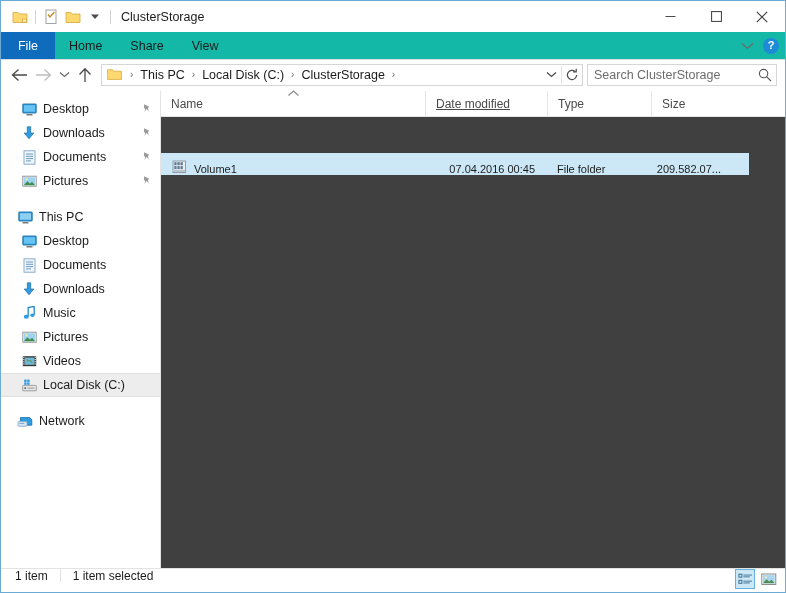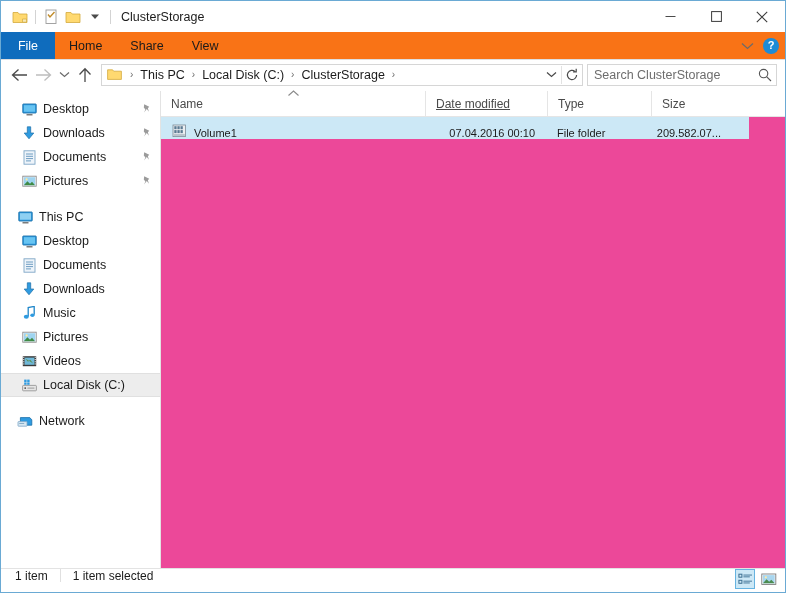--- a/index.html
+++ b/index.html
@@ -74,21 +74,21 @@
     display: flex;
     align-items: center;
     justify-content: center;
   }
   .win-btn svg { display: block; }
 
   
   .ribbon {
     height: 27px;
     min-height: 27px;
-    background: #f97316;
+    background: #14b8a6;
     border-bottom: 1px solid #dededf;
     display: flex;
     align-items: stretch;
     position: relative;
   }
   .tab {
     display: flex;
     align-items: center;
     justify-content: center;
     font-size: 12.5px;
@@ -265,25 +265,26 @@
     justify-content: center;
     flex: none;
   }
   .lvl0 { padding-left: 16px; }
   .lvl1 { padding-left: 20px; }
   .nav-gap { height: 12px; }
 
   
   .filelist {
     flex: 1;
-    background: #ec4899;
+    background: #404040;
     display: flex;
     flex-direction: column;
     min-width: 0;
     position: relative;
+    gap: 36px;
   }
   .colhead {
     height: 25px;
     min-height: 25px;
     display: flex;
     align-items: center;
     border-bottom: 1px solid #e5e5e5;
     background: #ffffff;
     position: relative;
   }
@@ -724,21 +725,21 @@
                   <rect x="8.5" y="2.2" width="2.3" height="3"></rect>
                   <rect x="2.3" y="6.1" width="2.3" height="3"></rect>
                   <rect x="5.4" y="6.1" width="2.3" height="3"></rect>
                   <rect x="8.5" y="6.1" width="2.3" height="3"></rect>
                 </g>
                 <rect x="1.6" y="9.9" width="11.2" height="2.1" fill="#b9c4cd"></rect>
               </svg>
             </span>
             <span>Volume1</span>
           </div>
-          <div class="cell cell-date">07.04.2016 00:10</div>
+          <div class="cell cell-date">07.04.2016 00:45</div>
           <div class="cell cell-type">File folder</div>
           <div class="cell cell-size">209.582.07...</div>
         </div>
       </div>
     </div>
   </div>
 
   <div class="statusbar">
     <span class="status-text">1 item</span>
     <span class="status-sep"></span>

